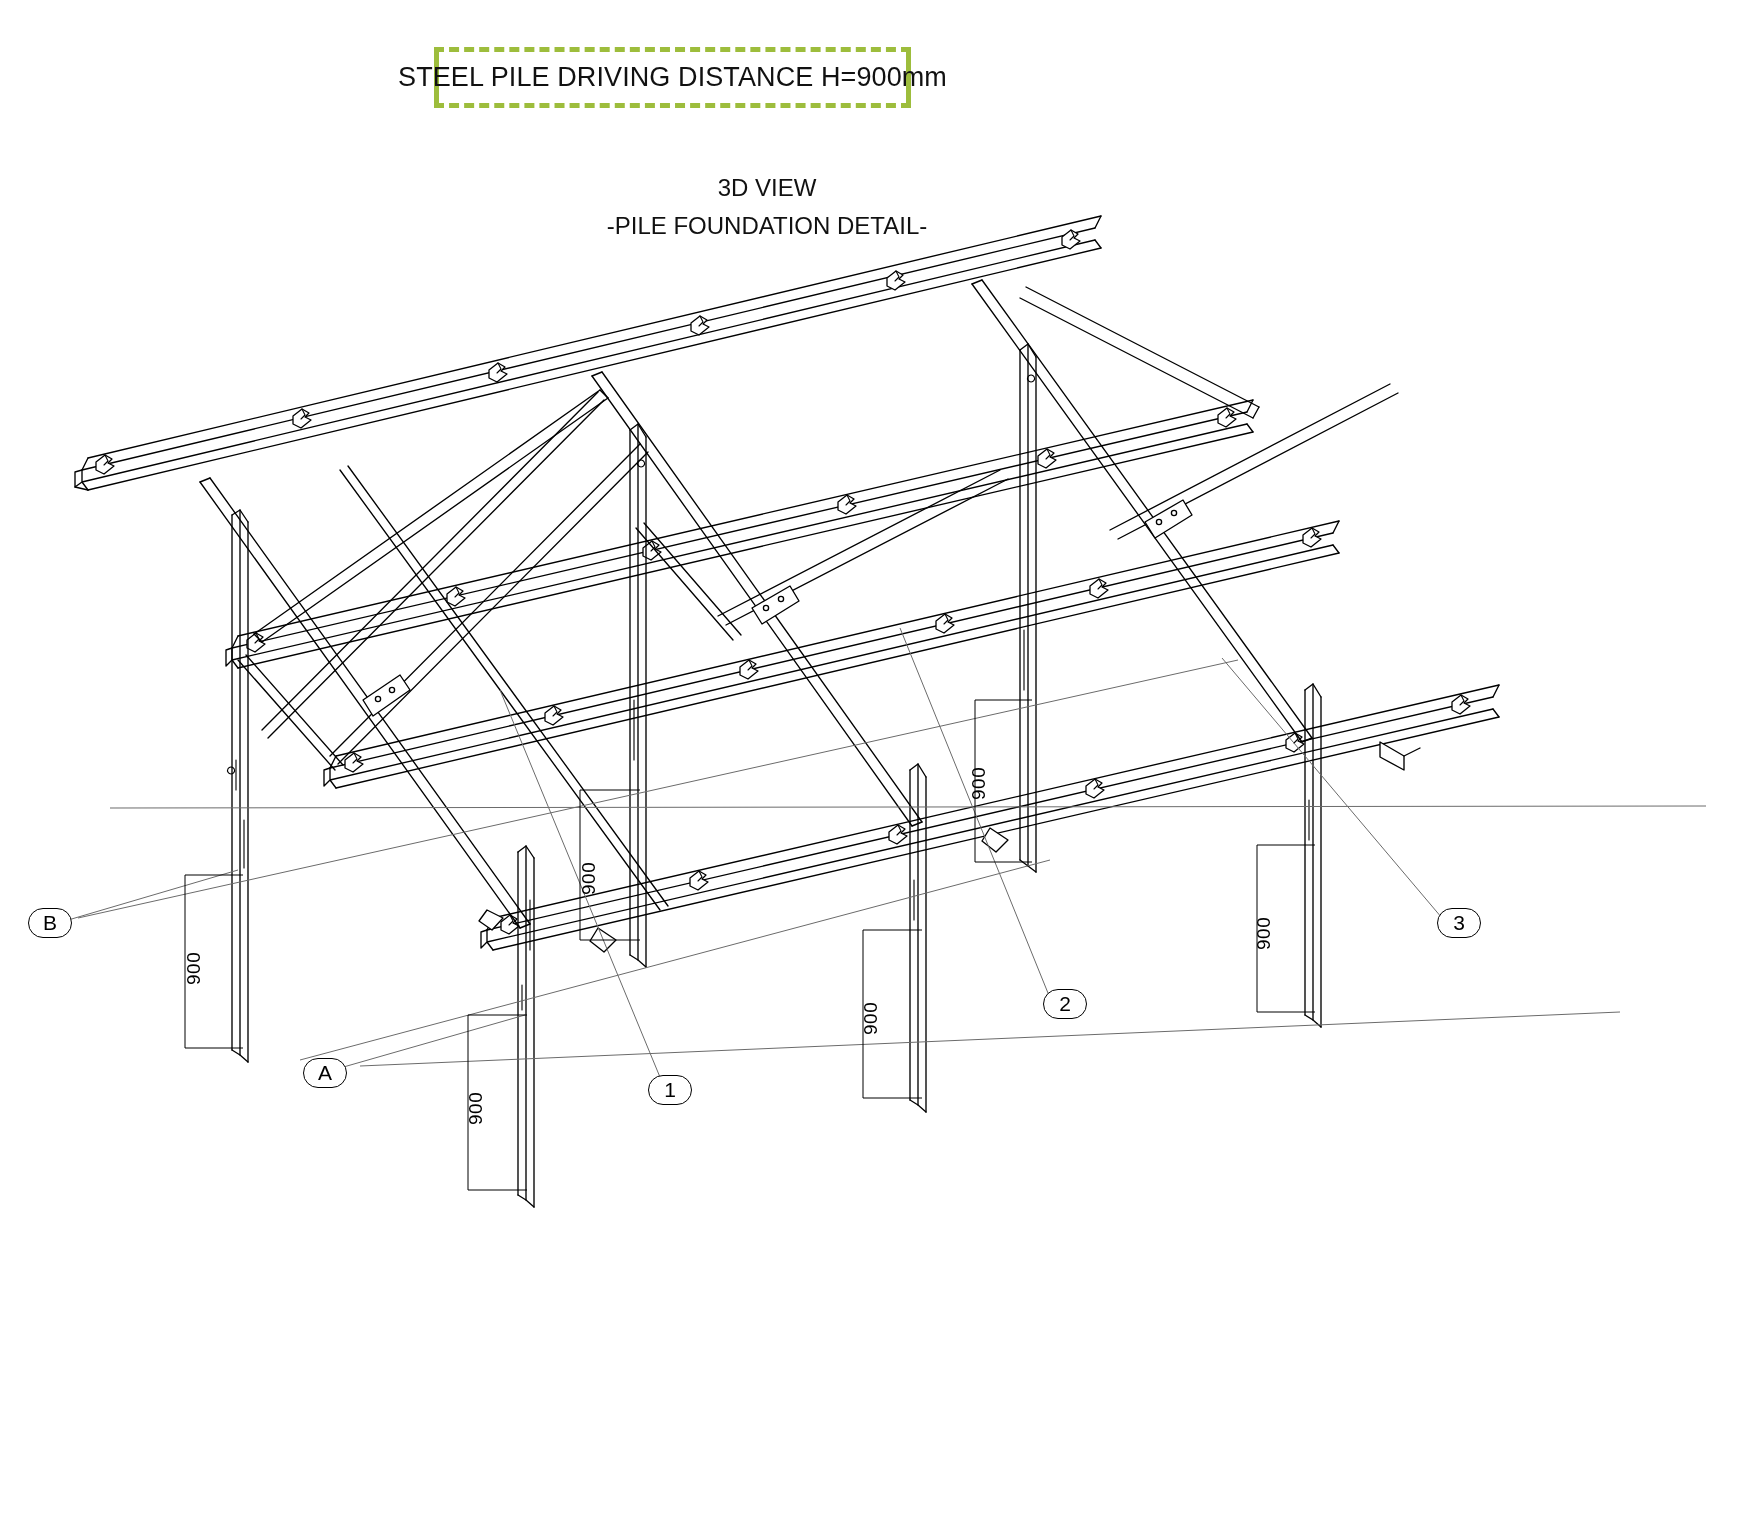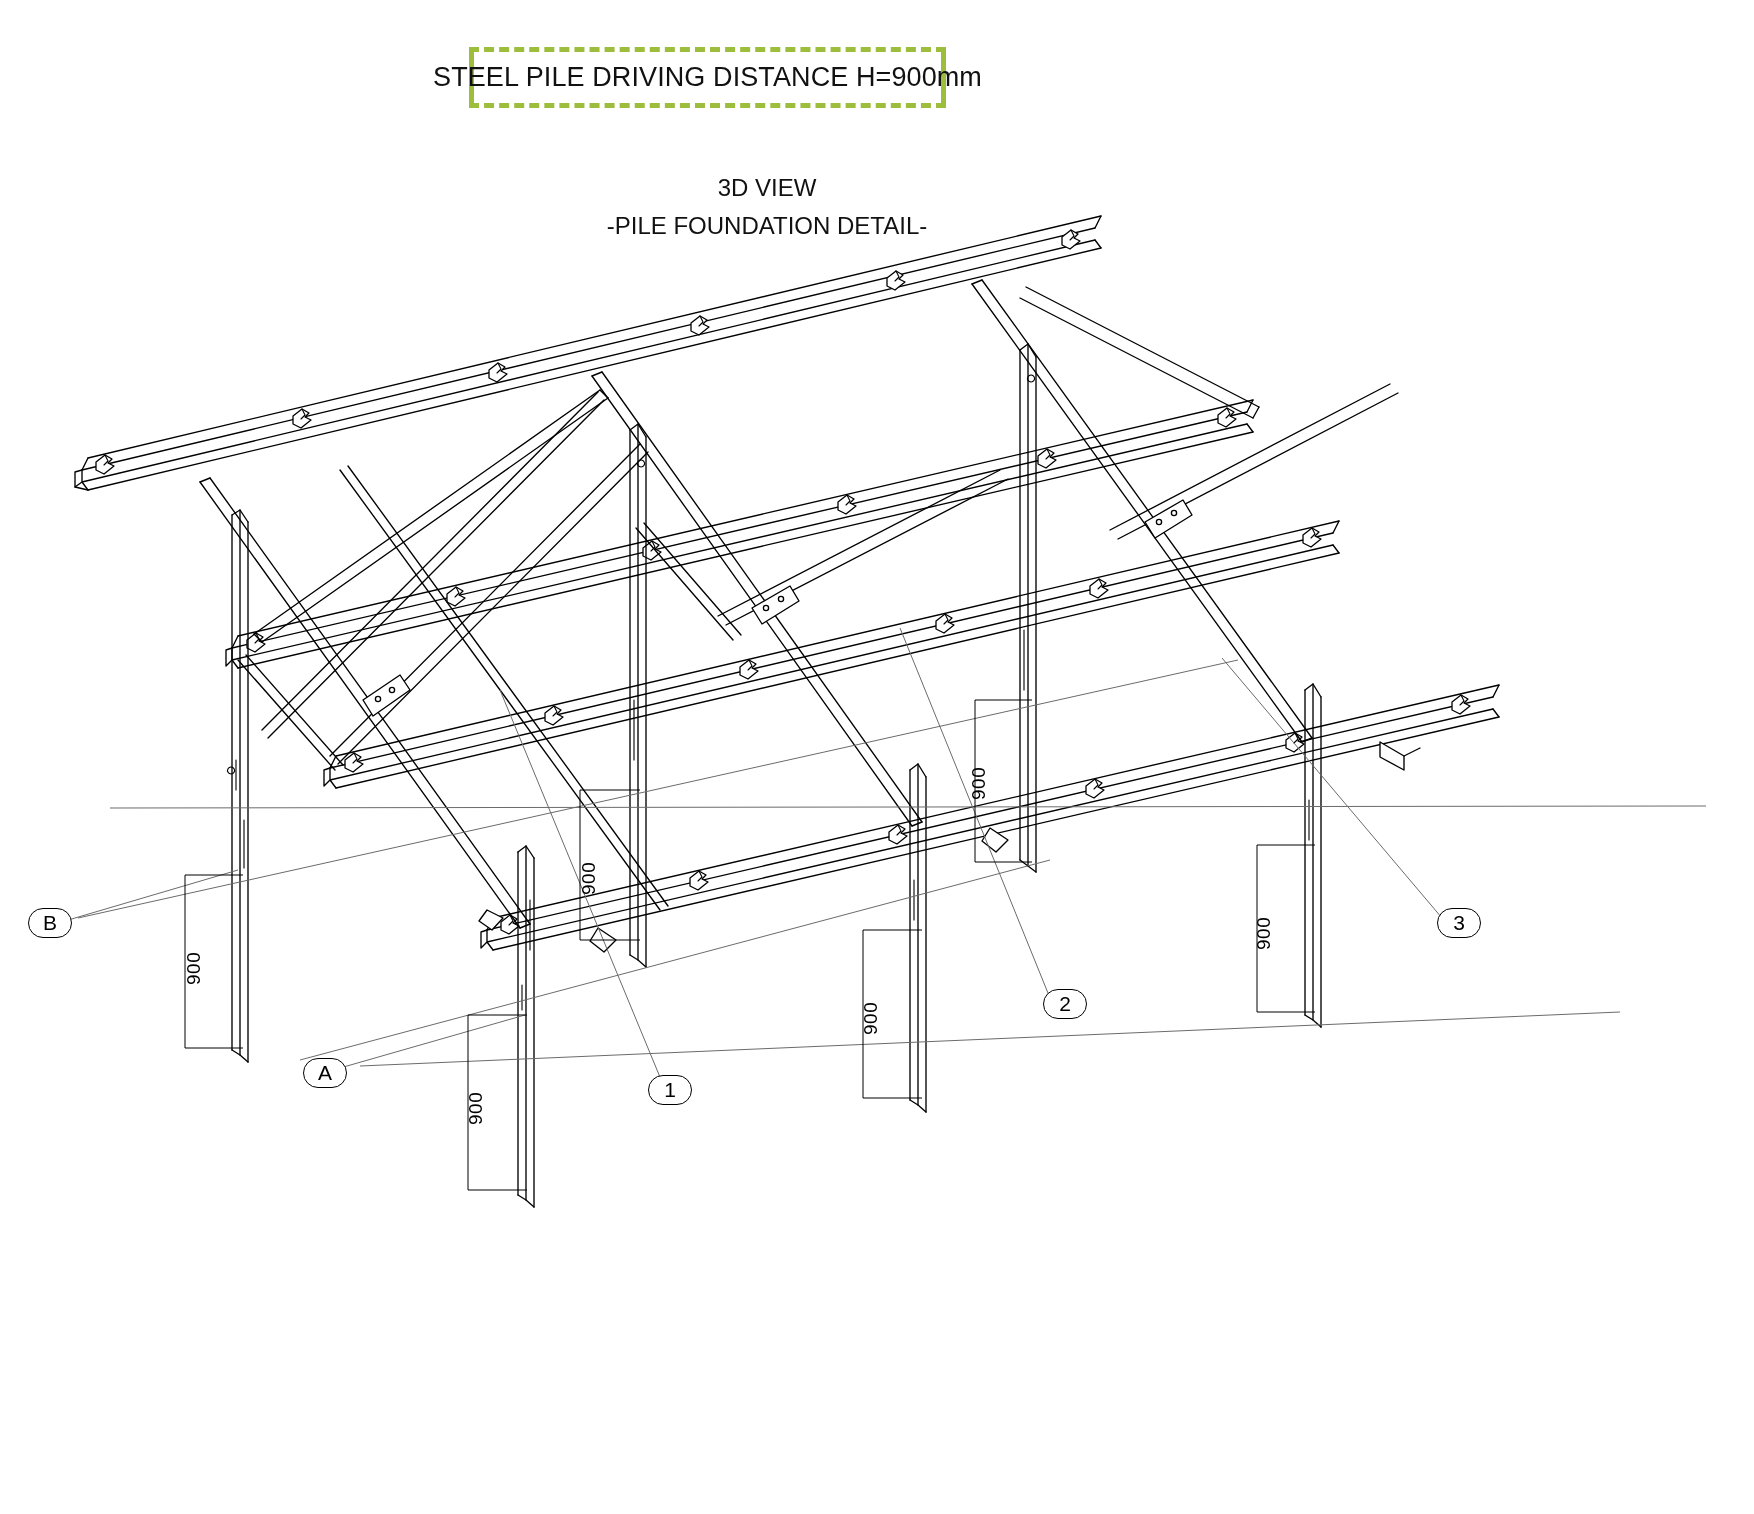--- a/index.html
+++ b/index.html
@@ -12,21 +12,21 @@
     height: 1514px;
     position: relative;
     overflow: hidden;
     font-family: "Liberation Sans", sans-serif;
     color: #000000;
   }
 
   
   #title-block {
     position: absolute;
-    left: 469px;
+    left: 434px;
     top: 47px;
     width: 477px;
     height: 61px;
     box-sizing: border-box;
     border-left: 5px solid var(--accent, #9dbd3c);
     border-right: 5px solid var(--accent, #9dbd3c);
     border-top: 5px dashed var(--accent, #9dbd3c);
     border-bottom: 5px dashed var(--accent, #9dbd3c);
     display: flex;
     align-items: center;

